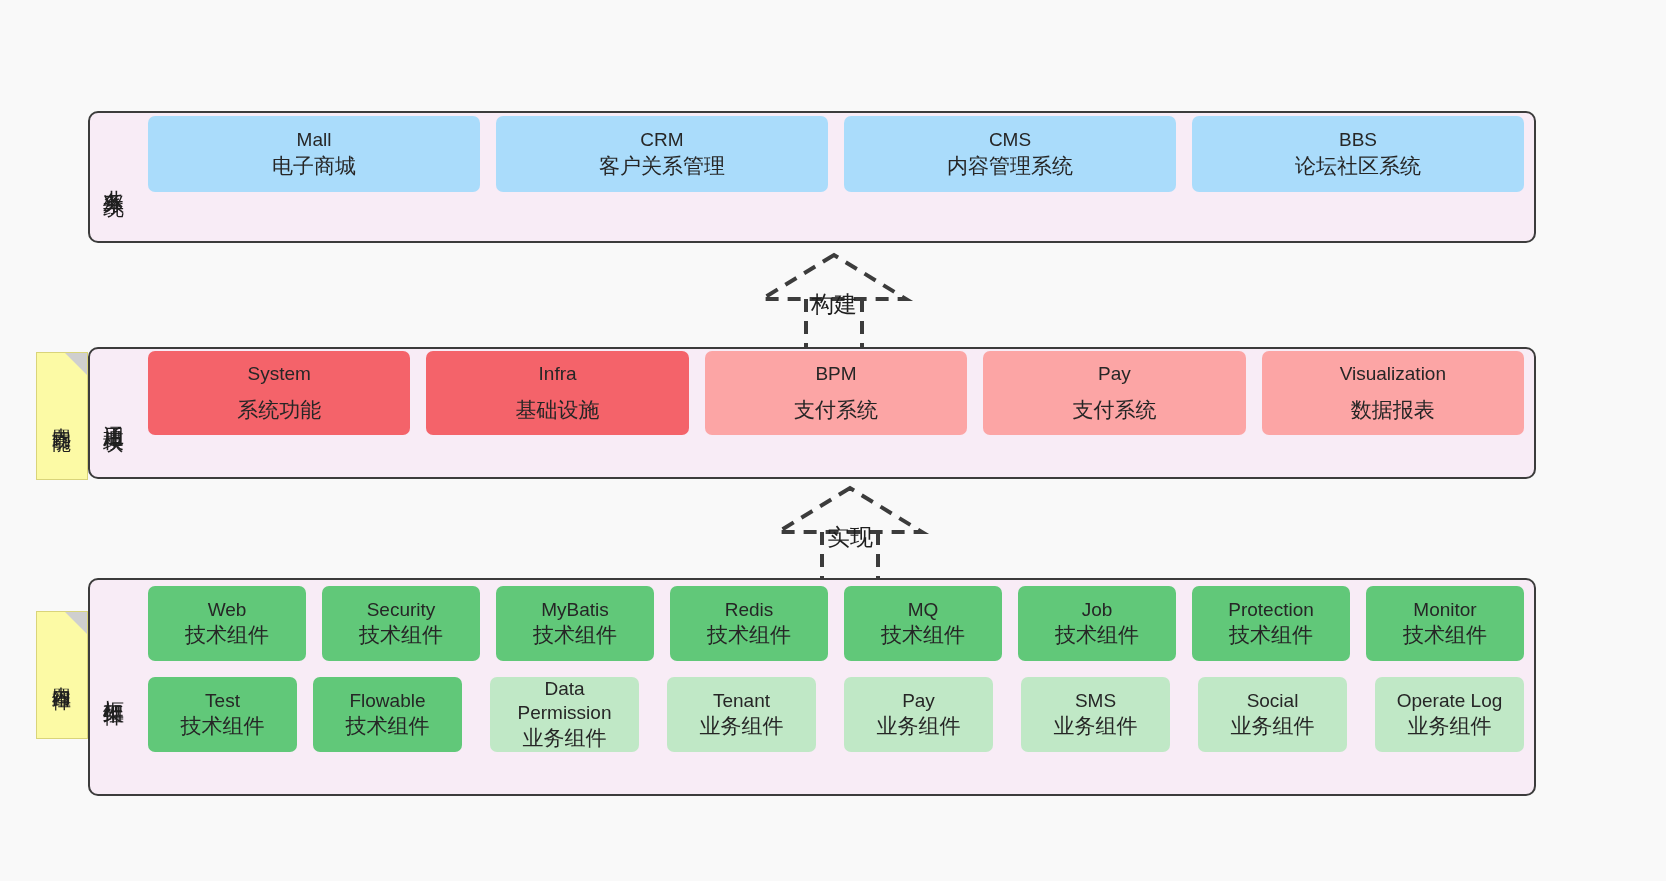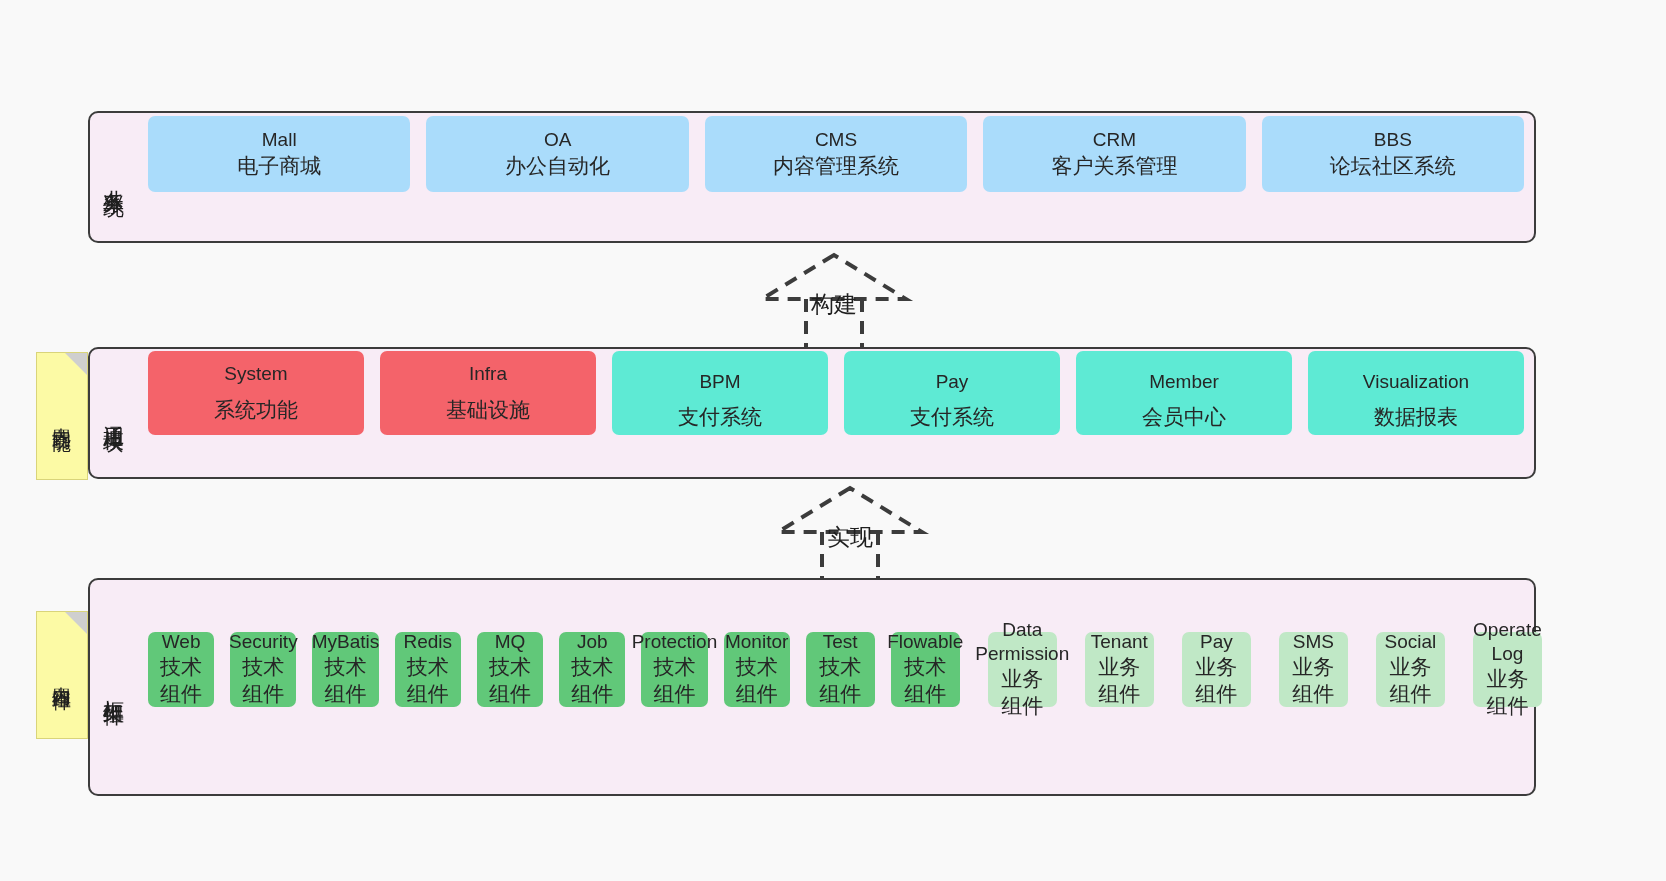--- a/index.html
+++ b/index.html
@@ -50,21 +50,21 @@
     padding: 0 10px;
   }
 
   .row {
     display: flex;
     width: 100%;
     gap: 16px;
   }
   .rows {
     display: flex;
-    flex-direction: row;
+    flex-direction: column;
     width: 100%;
     gap: 16px;
   }
 
   
   .box {
     flex: 1 1 0;
     min-width: 0;
     box-sizing: border-box;
     border-radius: 7px;
@@ -80,21 +80,21 @@
   .box .en {
     font-size: 19px;
   }
   .box .cn {
     font-size: 21px;
   }
 
   
   .c-blue        { background: #aadcfb; }
   .c-red         { background: #f4636a; }
-  .c-pink        { background: #5eead4; justify-content: flex-end; }
+  .c-pink        { background: #fca5a5; }
   .c-green       { background: #61c879; }
   .c-lightgreen  { background: #c0e8c6; margin-left: 12px; }
 
   
   #layer-business  { left: 88px;  top: 111px; width: 1448px; height: 132px; justify-content: flex-end; }
   #layer-common    { left: 88px;  top: 347px; width: 1448px; height: 132px; }
   #layer-framework { left: 88px;  top: 578px; width: 1448px; height: 218px; }
 
   #layer-business  .layer-body { height: 82px; }
   #layer-common    .layer-body { height: 88px; }
@@ -160,30 +160,26 @@
 
 <div class="layer" id="layer-business">
   <div class="layer-title">业务系统</div>
   <div class="layer-body">
     <div class="row">
       <div class="box c-blue">
         <span class="en">Mall</span>
         <span class="cn">电子商城</span>
       </div>
       <div class="box c-blue">
-        <span class="en">OA</span>
-        <span class="cn">办公自动化</span>
+        <span class="en">CRM</span>
+        <span class="cn">客户关系管理</span>
       </div>
       <div class="box c-blue">
         <span class="en">CMS</span>
         <span class="cn">内容管理系统</span>
-      </div>
-      <div class="box c-blue">
-        <span class="en">CRM</span>
-        <span class="cn">客户关系管理</span>
       </div>
       <div class="box c-blue">
         <span class="en">BBS</span>
         <span class="cn">论坛社区系统</span>
       </div>
     </div>
   </div>
 </div>
 
 <div class="arrow" id="arrow-build">
@@ -211,24 +207,20 @@
       </div>
       <div class="box c-pink">
         <span class="en">BPM</span>
         <span class="cn">支付系统</span>
       </div>
       <div class="box c-pink">
         <span class="en">Pay</span>
         <span class="cn">支付系统</span>
       </div>
       <div class="box c-pink">
-        <span class="en">Member</span>
-        <span class="cn">会员中心</span>
-      </div>
-      <div class="box c-pink">
         <span class="en">Visualization</span>
         <span class="cn">数据报表</span>
       </div>
     </div>
   </div>
 </div>
 
 <div class="arrow" id="arrow-implement">
   <svg width="180" height="98" viewBox="0 0 180 98" fill="none" aria-hidden="true">
     <g stroke="#3c3c3c" stroke-width="4" stroke-dasharray="13 9" fill="none" stroke-linecap="butt">

